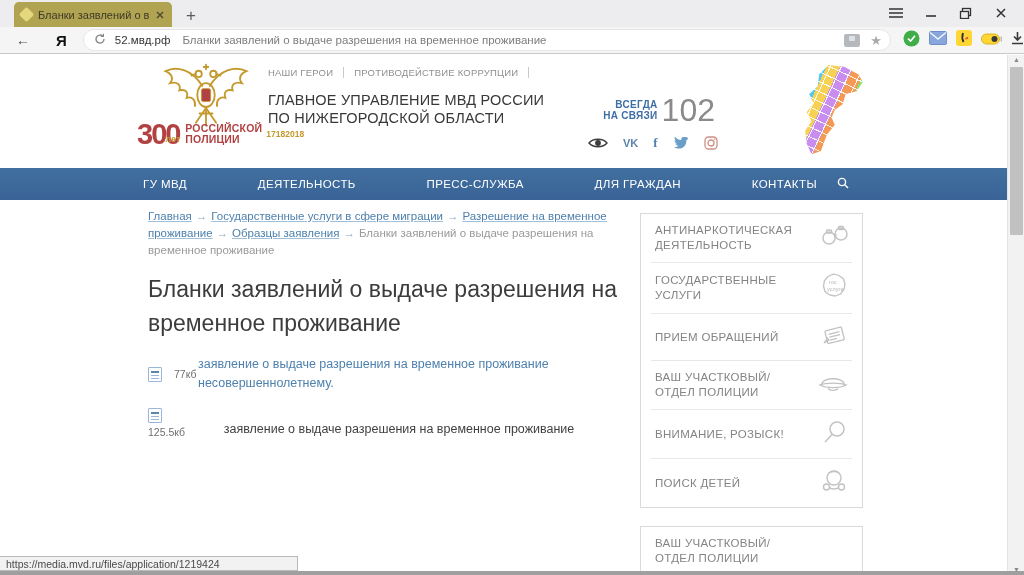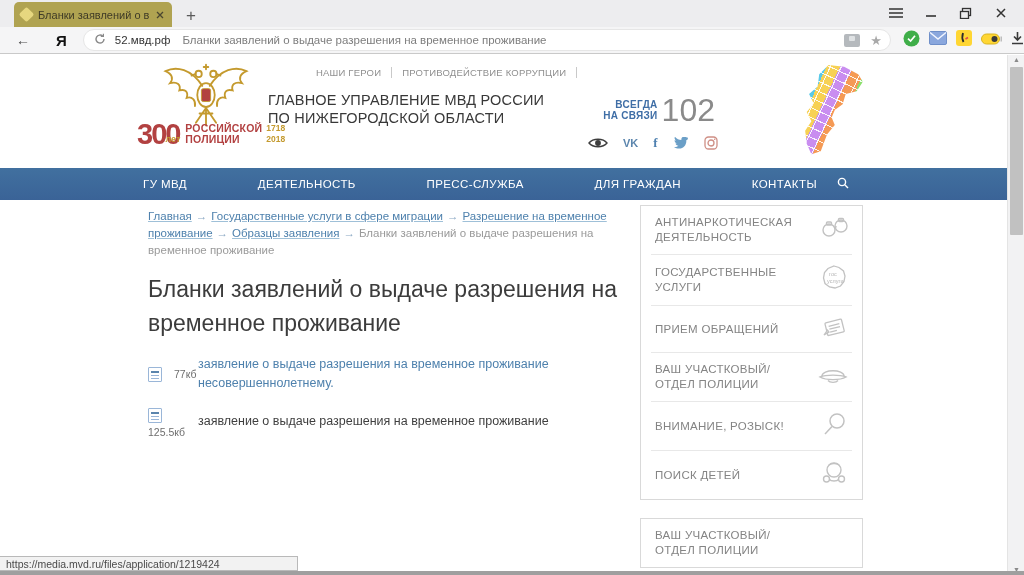--- a/index.html
+++ b/index.html
@@ -34,23 +34,23 @@
   
   .page { position:absolute; top:55px; left:0; right:0; bottom:0; background:#fff; overflow:hidden; }
 
   
   .site-header { position:absolute; left:0; top:0; width:1007px; height:113px; background:#fff; }
   .eagle { position:absolute; left:160px; top:4px; }
   .logo300 { position:absolute; left:137px; top:66px; display:flex; align-items:center; }
   .l3-num { font-size:29px; font-weight:bold; color:#b24141; letter-spacing:-2px; line-height:26px; }
   .l3-let { font-size:9px; color:#c49a2e; font-weight:bold; margin-left:-14px; margin-top:10px; }
   .l3-col { display:flex; flex-direction:column; margin-left:5px; font-size:10.5px; font-weight:bold; color:#b24141; line-height:11px; letter-spacing:0.2px; }
-  .l3-years { display:flex; flex-direction:column; margin-left:4px; font-size:8.5px; font-weight:bold; color:#c49a2e; line-height:11px; }
+  .l3-years { display:flex; flex-direction:row; margin-left:4px; font-size:8.5px; font-weight:bold; color:#c49a2e; line-height:11px; }
   .header-center { position:absolute; left:268px; top:12px; }
-  .top-links { display:flex; align-items:center; font-size:9.5px; color:#8f8f8f; letter-spacing:0.2px;margin-left:48px; }
+  .top-links { display:flex; align-items:center; font-size:9.5px; color:#8f8f8f; letter-spacing:0.2px; }
   .top-link-div { width:1px; height:11px; background:#c9c9c9; margin:0 10px; }
   .org-title { margin-top:13px; font-size:14.5px; font-weight:normal; color:#383838; line-height:18px; letter-spacing:0.2px; }
   .slogan { margin-top:10px; font-size:9.5px; color:#6e6e6e; letter-spacing:0.5px; }
   .always-blk { position:absolute; left:580px; top:40px; width:135px; display:flex; align-items:center; justify-content:flex-end; gap:4px; }
   .always-txt { text-align:right; font-size:10px; font-weight:bold; color:#3f6ea6; line-height:11px; letter-spacing:0.3px; }
   .phone-102 { font-size:32px; color:#8a8a8a; line-height:30px; }
   .socials { position:absolute; left:588px; top:80px; display:flex; align-items:center; gap:15px; }
   .soc { display:flex; align-items:center; justify-content:center; }
   .soc-vk { font-size:11px; font-weight:bold; color:#5b85ad; }
   .soc-fb { font-size:13px; font-weight:bold; color:#4f81b0; font-family:"Liberation Serif",serif; }
@@ -78,24 +78,24 @@
   .page-title { margin-top:13px; font-size:23px; font-weight:400; color:#3c3c3c; line-height:34px; width:472px; }
   .file-row { display:flex; margin-top:15px; }
   .file-meta { width:50px; flex:none; font-size:10.5px; color:#6e6e6e; }
   .meta-inline { display:flex; align-items:center; gap:12px; }
   .meta-stack { display:flex; flex-direction:column; gap:3px; }
   .doc-icon { width:14px; height:15px; background:#fff; border:1px solid #9ab6d8; border-radius:1px; position:relative; flex:none; }
   .doc-icon::before { content:""; position:absolute; left:2px; top:3px; width:8px; height:2px; background:#5b85ad; }
   .doc-icon::after { content:""; position:absolute; left:2px; top:7px; width:8px; height:1px; background:#9ab6d8; box-shadow:0 3px 0 #9ab6d8; }
   .file-label { font-size:12.5px; line-height:19px; width:402px; }
   .file-label.blue { color:#4e81ad; }
-  .file-label.dark { color:#3f3f3f; margin-top:4px; }
-
-  
-  .sidebar { position:absolute; left:640px; top:150px; width:223px; }
+  .file-label.dark { color:#3f3f3f; margin-top:12px;text-align:center; }
+
+  
+  .sidebar { position:absolute; left:640px; top:158px; width:223px; }
   .side-box { background:#fff; border:1px solid #d9d9d9; }
   .side-box + .side-box { margin-top:18px; }
   .side-item { display:flex; align-items:center; justify-content:space-between; padding:9px 14px; min-height:46px; }
   .side-div { border-top:1px solid #e8e8e8; margin:0 10px; }
   .side-label { font-size:11.5px; color:#848484; line-height:15px; letter-spacing:0.3px; width:152px; }
   .side-ic { flex:none; }
 
   
   .scrollbar { position:absolute; right:0; top:0; bottom:0; width:17px; background:#f2f2f3; border-left:1px solid #e4e4e4; }
   .sb-thumb { position:absolute; left:2px; top:12px; width:13px; height:168px; background:#c1c1c1; border-radius:1px; }

